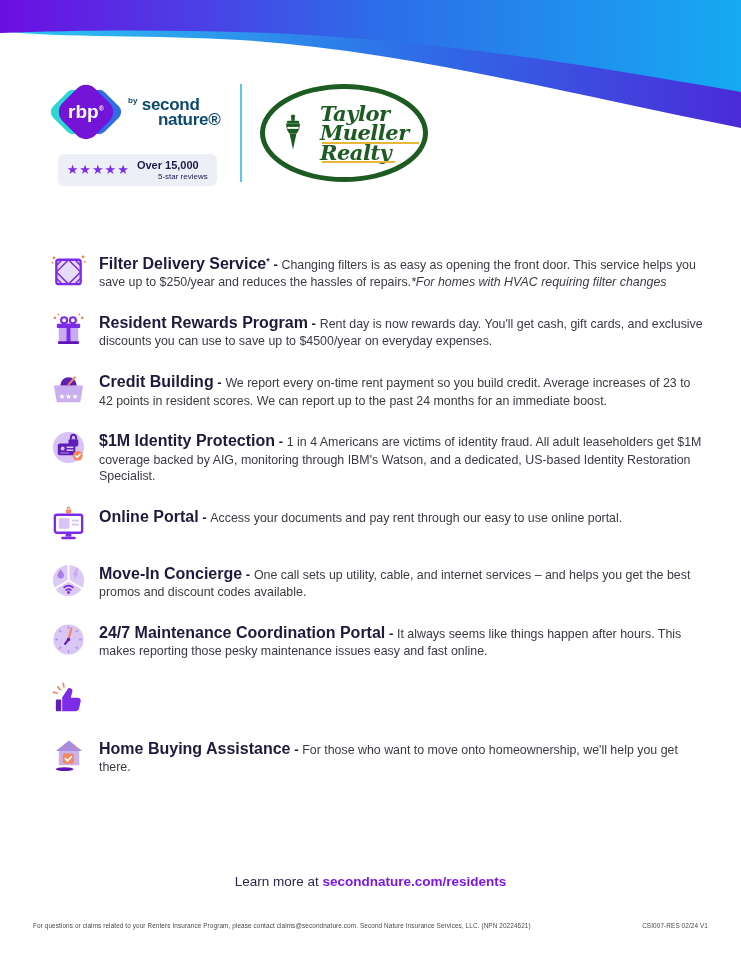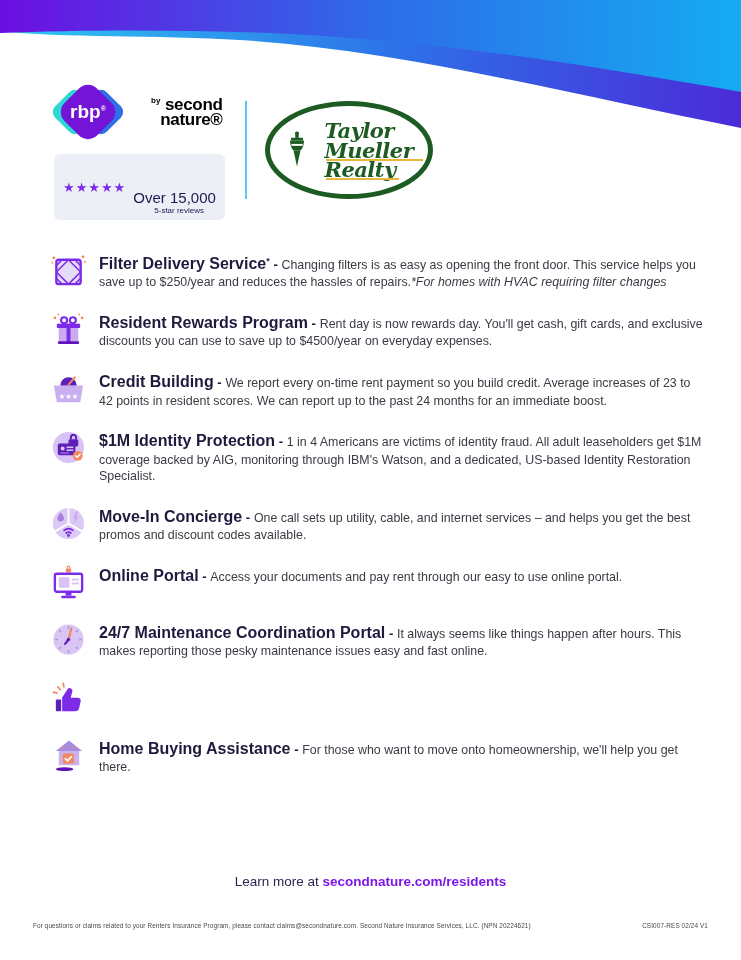--- a/index.html
+++ b/index.html
@@ -14,28 +14,28 @@
   .rbp-block{display:flex;flex-direction:column;align-items:center;}
   .rbp-top{display:flex;align-items:center;gap:10px;}
   .rbp-mark{position:relative;width:64px;height:64px;}
   .dia{position:absolute;width:36px;height:36px;border-radius:8px;transform:rotate(45deg);}
   .dia-teal{background:#2BD8D4;left:1px;top:14px;}
   .dia-blue{background:#2E6FE8;right:1px;top:14px;}
   .dia-purple{position:absolute;width:46px;height:46px;left:9px;top:9px;background:#7414D6;
               border-radius:13px;transform:rotate(45deg);display:flex;align-items:center;justify-content:center;}
   .dia-purple .inner{transform:rotate(-45deg);color:#fff;font-weight:bold;font-size:19px;letter-spacing:0;}
   .dia-purple .reg{font-size:7px;vertical-align:super;}
-  .sn-text{color:#000000;line-height:0.9;text-align:right;}
+  .sn-text{color:#0c4a6e;line-height:0.9;text-align:left;}
   .sn-by{font-size:8px;font-weight:bold;vertical-align:top;}
   .sn-word{font-size:17px;font-weight:bold;letter-spacing:-0.3px;}
   .reviews-pill{margin-top:10px;background:#EDEFF7;border-radius:6px;padding:5px 9px;
                 display:flex;align-items:center;gap:7px;}
   .stars{color:#7C2BE8;font-size:13px;letter-spacing:1px;}
   .reviews-lines{color:#1B1A4E;line-height:1.15;}
-  .rev1{font-size:15px;font-weight:normal;margin-top:30px;}
+  .rev1{font-size:11px;font-weight:bold;}
   .rev2{font-size:8px;}
   .divider{width:2px;height:98px;background:#55C8F2;margin:0 18px 0 20px;}
 
   
   .tm-oval{width:168px;height:98px;border:5px solid #1C5B22;border-radius:50%;background:#fff;
            display:flex;align-items:center;justify-content:center;gap:14px;box-sizing:border-box;}
   .tm-text{font-family:"DejaVu Serif","Liberation Serif",serif;font-style:italic;font-weight:bold;
            color:#1C5B22;font-size:21px;line-height:0.92;letter-spacing:-0.5px;}
   .tm-line{position:relative;display:block;}
   .gold{position:absolute;left:2px;right:-10px;bottom:-1px;height:2px;background:#E9B63C;}
@@ -189,50 +189,50 @@
         <circle cx="28.5" cy="27.5" r="5" fill="#F5875E"></circle>
         <path d="M26.3 27.5 l1.6 1.7 3 -3.2" stroke="#fff" stroke-width="1.6" fill="none" stroke-linecap="round" stroke-linejoin="round"></path>
       </svg>
       <div class="b-text">
         <span class="b-title">$1M Identity Protection</span><span class="b-sep"> - </span><span>1 in 4 Americans are victims of identity fraud. All adult leaseholders get $1M coverage backed by AIG, monitoring through IBM's Watson, and a dedicated, US-based Identity Restoration Specialist.</span>
       </div>
     </div>
 
     <div class="benefit">
       <svg class="b-icon" viewBox="0 0 38 38">
-        <circle cx="19" cy="19" r="16" fill="#DCC9F6"></circle>
-        <path d="M19 19 V3 M19 19 L5.2 27 M19 19 L32.8 27" stroke="#fff" stroke-width="2"></path>
-        <path d="M11 7.5 c2.2 3 3.3 4.6 3.3 6.2 a3.3 3.3 0 0 1 -6.6 0 c0 -1.6 1.1 -3.2 3.3 -6.2 z" fill="#A77FE2"></path>
-        <polygon points="27,6.5 23.5,13.5 26,13.5 24.5,19 29.5,11.5 27,11.5 29.2,6.5" fill="#C9A8F0"></polygon>
-        <path d="M14.5 26 a7 7 0 0 1 9 0 M16.6 28.8 a4 4 0 0 1 4.8 0" stroke="#7C2BE8" stroke-width="1.8" fill="none" stroke-linecap="round"></path>
-        <circle cx="19" cy="31.3" r="1.5" fill="#7C2BE8"></circle>
-      </svg>
-      <div class="b-text">
-        <span class="b-title">Move-In Concierge</span><span class="b-sep"> - </span><span>One call sets up utility, cable, and internet services – and helps you get the best promos and discount codes available.</span>
-      </div>
-    </div>
-
-    <div class="benefit">
-      <svg class="b-icon" viewBox="0 0 38 38">
         <path d="M17.8 4.5 v-1 a1.3 1.3 0 0 1 2.6 0 v1" stroke="#F5875E" stroke-width="1.2" fill="none"></path>
         <rect x="16.3" y="4.5" width="5.4" height="4.3" rx="1" fill="#F5875E"></rect>
         <rect x="5" y="10" width="28" height="18.5" rx="2" fill="#fff" stroke="#7C2BE8" stroke-width="2.4"></rect>
         <rect x="9" y="13.5" width="11" height="11" rx="1.5" fill="#D9C2F5"></rect>
         <rect x="22.5" y="15" width="7" height="2" fill="#D9C2F5"></rect>
         <rect x="22.5" y="19" width="7" height="2" fill="#D9C2F5"></rect>
         <rect x="16" y="28.5" width="6" height="4" fill="#7C2BE8"></rect>
         <rect x="11.5" y="32.5" width="15" height="2.6" rx="1.3" fill="#7C2BE8"></rect>
       </svg>
       <div class="b-text">
         <span class="b-title">Online Portal</span><span class="b-sep"> - </span><span>Access your documents and pay rent through our easy to use online portal.</span>
       </div>
     </div>
 
     <div class="benefit">
       <svg class="b-icon" viewBox="0 0 38 38">
+        <circle cx="19" cy="19" r="16" fill="#DCC9F6"></circle>
+        <path d="M19 19 V3 M19 19 L5.2 27 M19 19 L32.8 27" stroke="#fff" stroke-width="2"></path>
+        <path d="M11 7.5 c2.2 3 3.3 4.6 3.3 6.2 a3.3 3.3 0 0 1 -6.6 0 c0 -1.6 1.1 -3.2 3.3 -6.2 z" fill="#A77FE2"></path>
+        <polygon points="27,6.5 23.5,13.5 26,13.5 24.5,19 29.5,11.5 27,11.5 29.2,6.5" fill="#C9A8F0"></polygon>
+        <path d="M14.5 26 a7 7 0 0 1 9 0 M16.6 28.8 a4 4 0 0 1 4.8 0" stroke="#7C2BE8" stroke-width="1.8" fill="none" stroke-linecap="round"></path>
+        <circle cx="19" cy="31.3" r="1.5" fill="#7C2BE8"></circle>
+      </svg>
+      <div class="b-text">
+        <span class="b-title">Move-In Concierge</span><span class="b-sep"> - </span><span>One call sets up utility, cable, and internet services – and helps you get the best promos and discount codes available.</span>
+      </div>
+    </div>
+
+    <div class="benefit">
+      <svg class="b-icon" viewBox="0 0 38 38">
         <circle cx="19" cy="19" r="15.5" fill="#D9C6F4"></circle>
         <path d="M19 5.5 V8 M19 30 V32.5 M5.5 19 H8 M30 19 H32.5 M9.5 9.5 l1.8 1.8 M26.7 26.7 l1.8 1.8 M28.5 9.5 l-1.8 1.8 M11.3 26.7 l-1.8 1.8" stroke="#A98BDE" stroke-width="1.4"></path>
         <path d="M19 19 L22 7.5" stroke="#F5875E" stroke-width="2.2" stroke-linecap="round"></path>
         <path d="M19 19 L15.5 23.5" stroke="#5E1EB8" stroke-width="2.2" stroke-linecap="round"></path>
         <circle cx="19" cy="19" r="1.8" fill="#5E1EB8"></circle>
       </svg>
       <div class="b-text">
         <span class="b-title">24/7 Maintenance Coordination Portal</span><span class="b-sep"> - </span><span>It always seems like things happen after hours. This makes reporting those pesky maintenance issues easy and fast online.</span>
       </div>
     </div>

